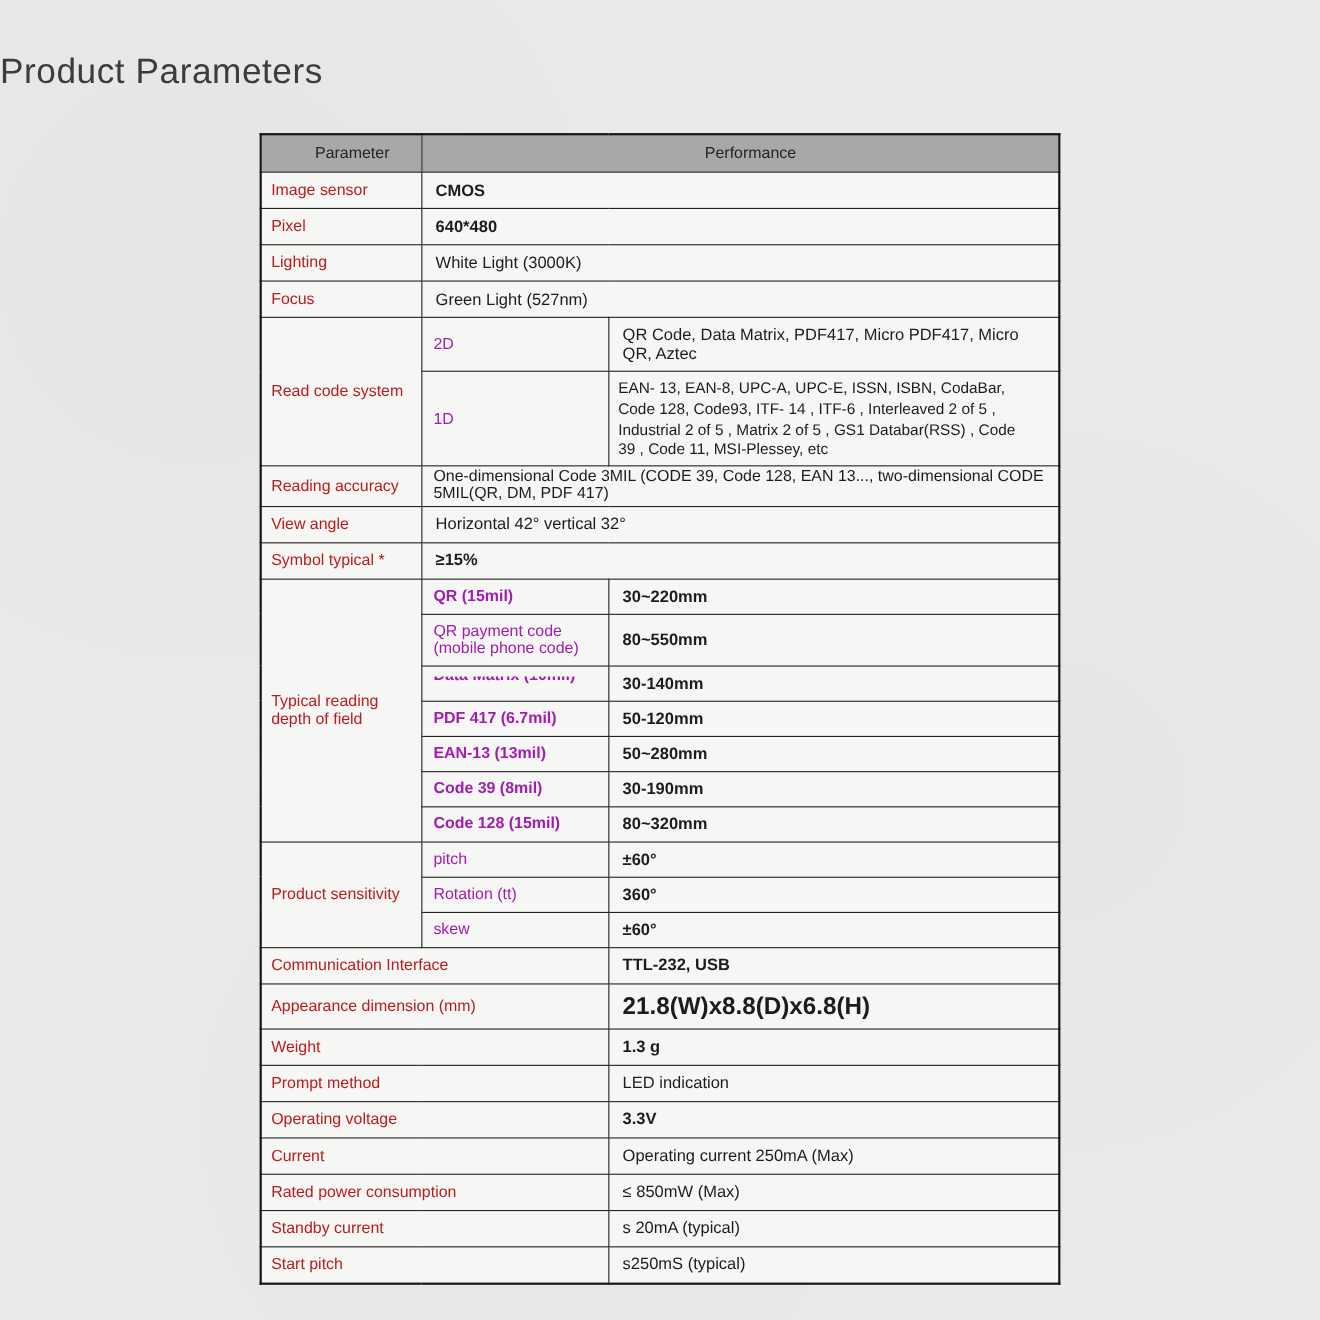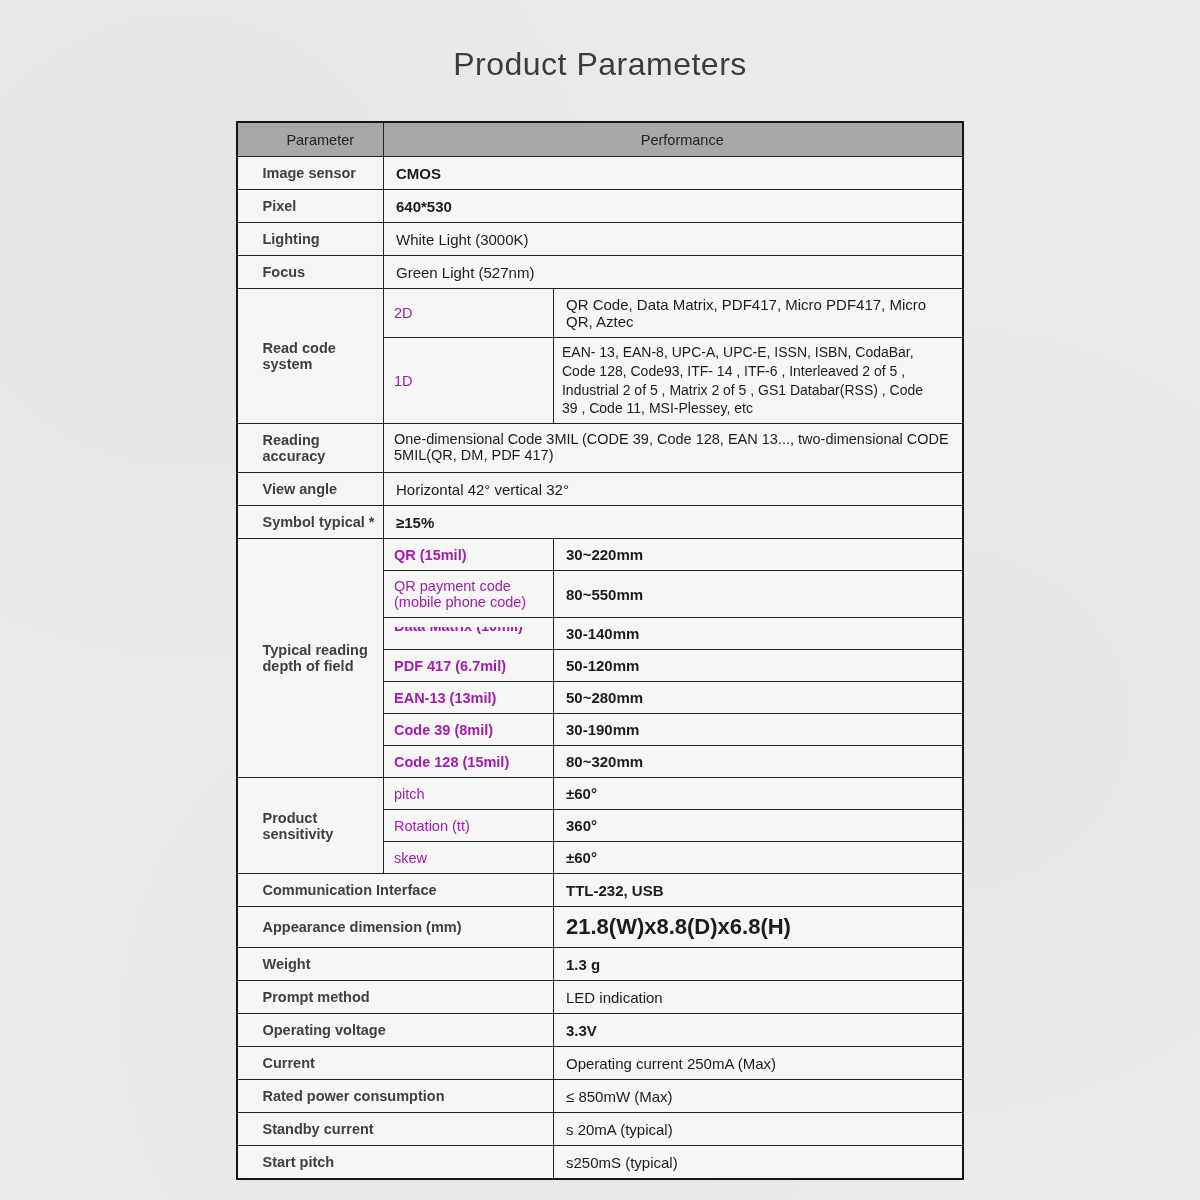--- a/index.html
+++ b/index.html
@@ -8,21 +8,21 @@
     background:#ebeaea;
     background-image:
       radial-gradient(circle at 15% 20%, rgba(0,0,0,0.025), transparent 35%),
       radial-gradient(circle at 80% 60%, rgba(0,0,0,0.02), transparent 40%),
       radial-gradient(circle at 40% 85%, rgba(0,0,0,0.02), transparent 35%);
     font-family:"Liberation Sans", sans-serif;
     color:#1f1f1f;
     overflow:hidden;
   }
   .title{
-    text-align:center;
+    text-align:left;
     font-size:32px;
     color:#3c3c3c;
     margin:46px 0 38px 0;
     letter-spacing:0.5px;
     font-weight:400;
   }
   table.spec{
     width:727px;
     margin:0 auto;
     border-collapse:collapse;
@@ -36,21 +36,21 @@
     overflow:hidden;
   }
   .spec th{
     background:#a8a8a8;
     font-weight:400;
     font-size:14.5px;
     color:#242424;
     height:31px;
     padding-left:20px;
   }
-  .lab{ padding:8px 6px 8px 24px; font-size:14.5px; color:#404040;font-weight:bold;}
+  .lab{ padding:8px 6px 8px 8px; font-size:14.5px; color:#b91c1c;}
   .sub{ padding:7px 6px 7px 10px; font-size:14.5px; color:#a21caf;}
   .val{ padding:7px 10px 7px 12px; font-size:15px; color:#1c1c1c;}
   .em{ font-weight:700; }
   .list{ font-size:14px; line-height:1.34; padding:5px 20px 5px 8px; }
   .tight{ line-height:1.1; padding:2px 10px; font-size:14.5px; }
   .big{ font-size:22px; }
   .clip{ height:13px; overflow:hidden; }
   .clip .inner{ display:block; margin-top:-9px; font-weight:700; white-space:nowrap; }
 </style>
 </head>
@@ -70,21 +70,21 @@
       <th colspan="2">Performance</th>
     </tr>
   </thead>
   <tbody>
       <tr>
         <td class="lab">Image sensor</td>
         <td colspan="2" class="val em">CMOS</td>
       </tr>
       <tr>
         <td class="lab">Pixel</td>
-        <td colspan="2" class="val em">640*530</td>
+        <td colspan="2" class="val em">640*480</td>
       </tr>
       <tr>
         <td class="lab">Lighting</td>
         <td colspan="2" class="val">White Light (3000K)</td>
       </tr>
       <tr>
         <td class="lab">Focus</td>
         <td colspan="2" class="val">Green Light (527nm)</td>
       </tr>
       <tr>

